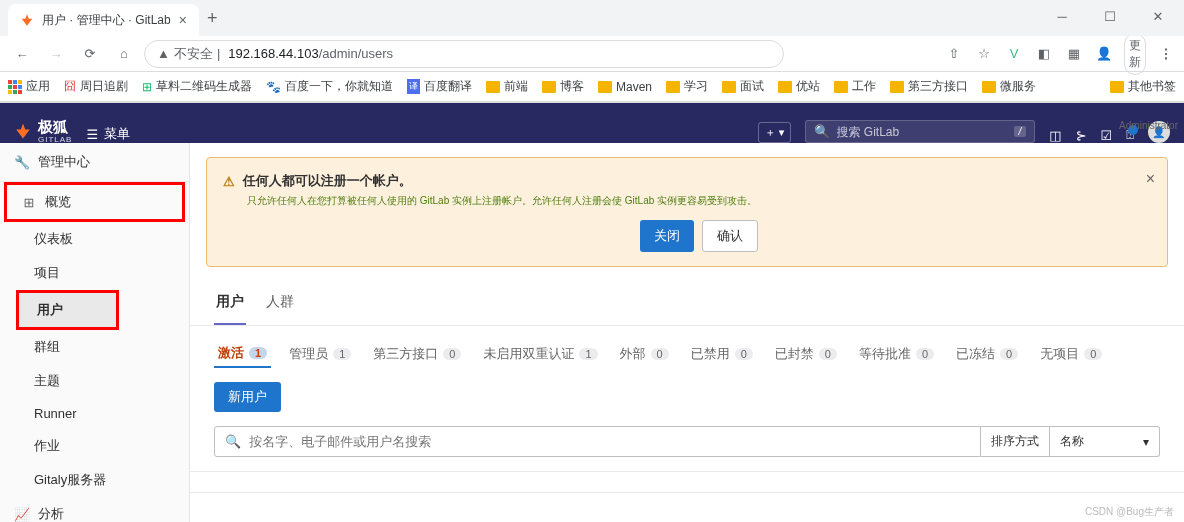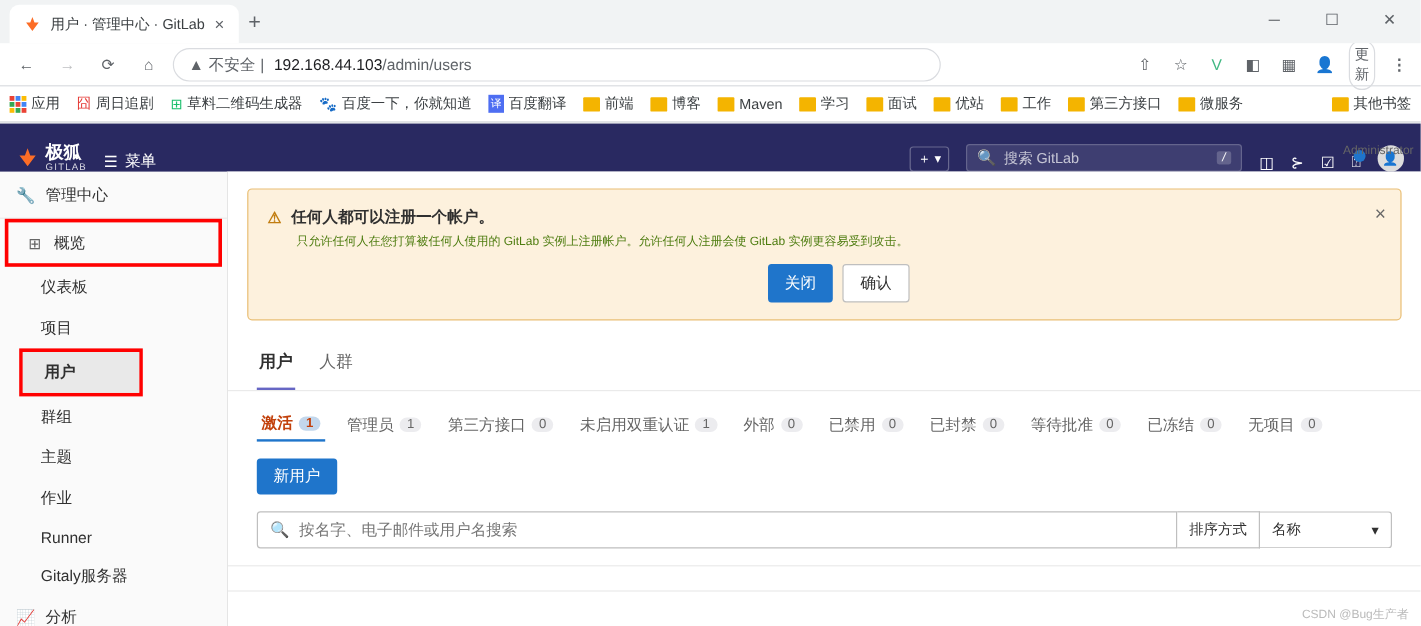--- a/index.html
+++ b/index.html
@@ -249,22 +249,22 @@
           <span>概览</span>
         </div>
     </div>
     <div class="side-item side-sub">仪表板</div>
     <div class="side-item side-sub">项目</div>
     <div class="red-box" style="margin-left:16px;margin-right:70px">
       <div class="side-item side-sub active" style="padding-left:18px">用户</div>
     </div>
     <div class="side-item side-sub">群组</div>
     <div class="side-item side-sub">主题</div>
+    <div class="side-item side-sub">Runner</div>
     <div class="side-item side-sub">作业</div>
-    <div class="side-item side-sub">Runner</div>
     <div class="side-item side-sub">Gitaly服务器</div>
     <div class="side-item">
         <span class="side-icon">📈</span>
         <span>分析</span>
       </div>
 
   </div>
 
   <div class="main">
     <div class="alert">

